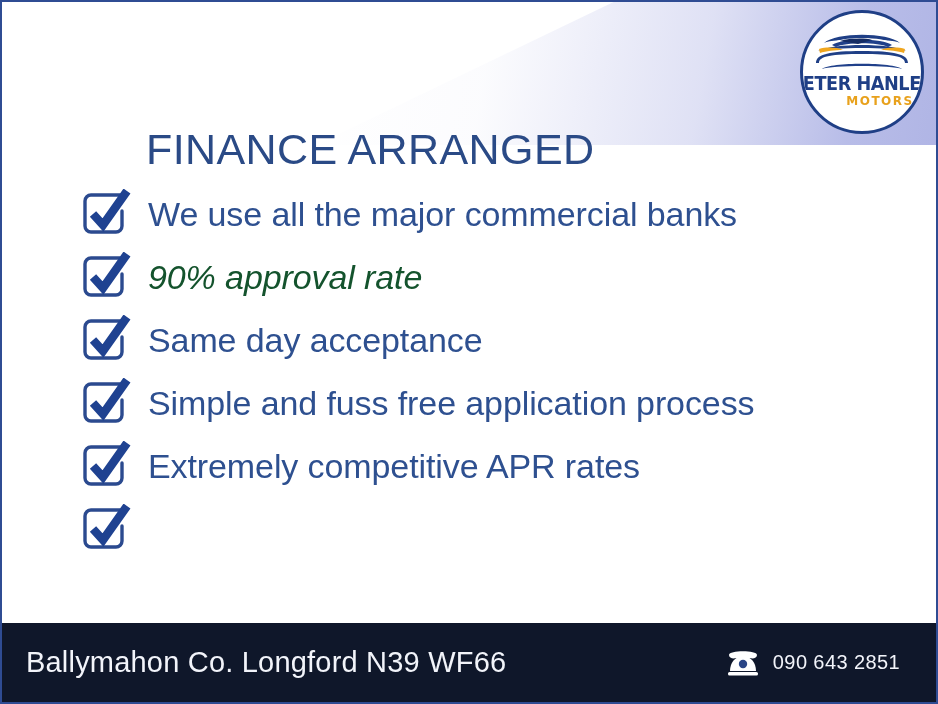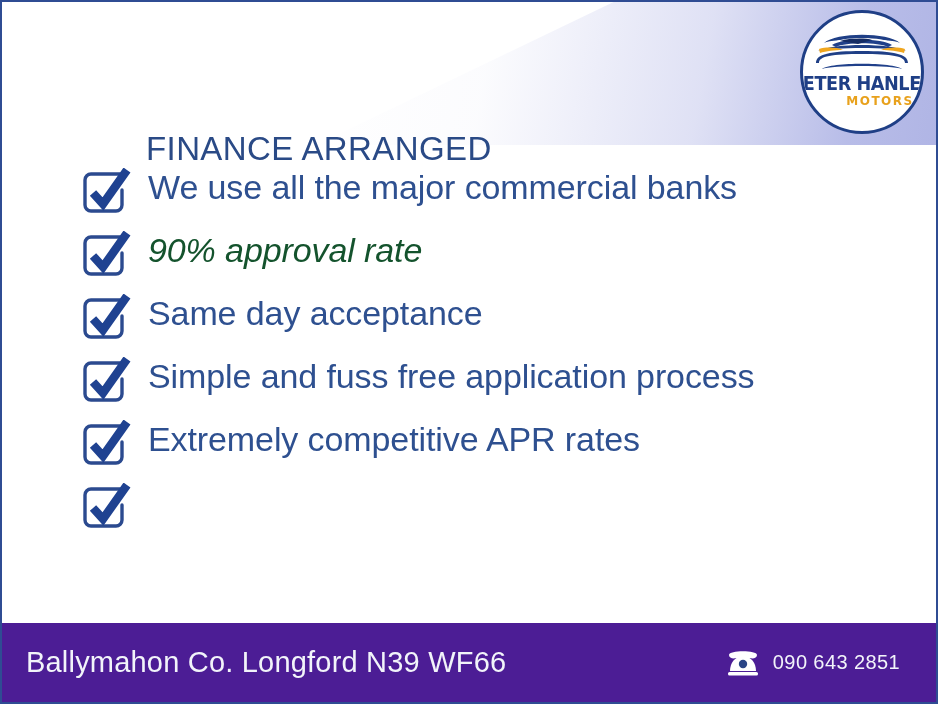--- a/index.html
+++ b/index.html
@@ -90,36 +90,36 @@
     left: 0;
     top: 0;
     right: 0;
     bottom: 80px;
     padding: 128px 0 0 78px;
     box-sizing: border-box;
   }
 
   .headline {
     font-family: "Liberation Sans", sans-serif;
-    font-size: 33px;
+    font-size: 43px;
     font-weight: normal;
     color: #2a4a86;
     letter-spacing: 0.4px;
-    margin: 0 0 0 66px;
+    margin: 0 0 14px 66px;
     line-height: 38px;
   }
 
   .feature-list {
     list-style: none;
     margin: 0;
     padding: 0;
   }
   .feature-row {
     display: flex;
-    align-items: flex-start;
+    align-items: center;
     height: 63px;
   }
   .check-icon {
     flex: 0 0 auto;
     width: 54px;
     height: 50px;
     margin-right: 14px;
     display: block;
   }
   .feature-text {
@@ -135,21 +135,21 @@
     font-style: italic;
   }
 
   
   .footer {
     position: absolute;
     left: 0;
     right: 0;
     bottom: 0;
     height: 79px;
-    background: #4c1d95;
+    background: #0f172a;
     display: flex;
     align-items: center;
     box-sizing: border-box;
     padding: 0 36px 0 24px;
   }
   .footer-address {
     font-family: "Liberation Sans", sans-serif;
     font-size: 29px;
     color: #f2f4fa;
     letter-spacing: 0.2px;

